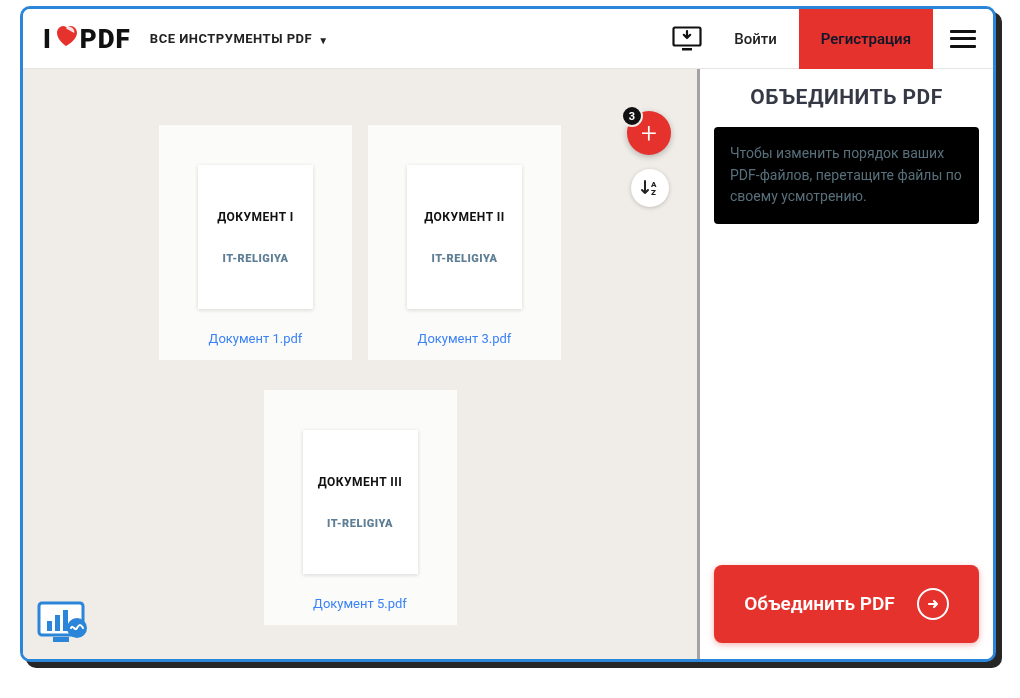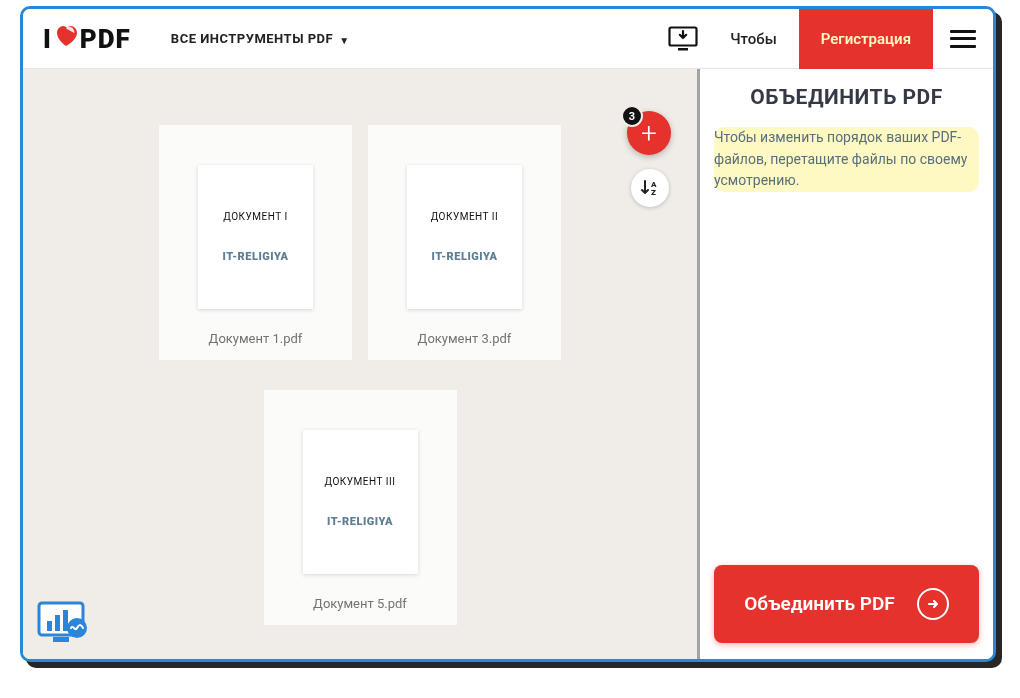--- a/index.html
+++ b/index.html
@@ -25,42 +25,42 @@
     height: 60px;
     background: #fff;
     border-bottom: 1px solid #e6e6e6;
     display: flex;
     align-items: center;
     padding-left: 20px;
   }
   .logo { display: flex; align-items: center; font-weight: 900; font-size: 26px; letter-spacing: 1px; color: #111; }
   .logo-heart { color: #e5322d; margin: 0 2px; font-size: 26px; position: relative; top: -1px;}
   .tools-dd {
-    margin-left: 40px;
+    margin-left: 19px;
     font-size: 13px;
     font-weight: 700;
     color: #222;
     display: flex;
     align-items: flex-end;
     cursor: pointer;
     letter-spacing: .5px;
   }
   .tools-dd .caret { margin-left: 6px; font-size: 10px;}
   .header-spacer { flex: 1; }
   .desktop-icon {
     width: 50px; display:flex; align-items:center; justify-content:center;
     cursor: pointer;
   }
   .login-btn {
     padding: 0 22px; height: 60px; display:flex; align-items:center;
     font-size: 15px; color:#222; cursor:pointer; font-weight:500;
   }
   .register-btn {
     padding: 0 22px; height: 60px; display:flex; align-items:center;
-    font-size: 15px; background:#e5322d; color:#fef9c3; cursor:pointer; font-weight:600;
+    font-size: 15px; background:#e5322d; color:#0f172a; cursor:pointer; font-weight:600;
   }
   .menu-btn {
     width: 60px; height:60px; display:flex; align-items:center; justify-content:center; cursor:pointer;
   }
   .hamburger { width:26px; height:18px; position:relative;}
   .hamburger span{position:absolute;left:0;right:0;height:3px;background:#111;border-radius:1px;}
   .hamburger span:nth-child(1){top:0;}
   .hamburger span:nth-child(2){top:7.5px;}
   .hamburger span:nth-child(3){bottom:0;}
 
@@ -96,23 +96,23 @@
     width: 115px;
     height: 144px;
     background:#fff;
     box-shadow: 0 1px 4px rgba(0,0,0,.15);
     display:flex;
     flex-direction:column;
     align-items:center;
     justify-content:center;
     gap: 28px;
   }
-  .doc-label { font-size: 10px; font-weight:400; letter-spacing:.5px; color:#111;}
+  .doc-label { font-size: 12px; font-weight:700; letter-spacing:.5px; color:#111;}
   .brand-label { font-size: 11px; font-weight:900; letter-spacing:.5px; color:#5d7e94;}
-  .file-name { margin-top: 22px; font-size: 13px; color:#737373;}
+  .file-name { margin-top: 22px; font-size: 13px; color:#3b82f6;}
   .file-card.row2 { }
 
   
   .add-btn {
     position:absolute;
     top: 42px; right: 26px;
     width: 44px; height:44px; border-radius:50%;
     background:#e5322d;
     display:flex; align-items:center; justify-content:center;
     color:#fff; font-size:28px; font-weight:300;
@@ -157,25 +157,26 @@
   }
   .sidebar-title{
     text-align:center;
     font-size:21px;
     font-weight:700;
     color:#343945;
     letter-spacing:.5px;
     margin-bottom:18px;
   }
   .info-box{
-    background:#fef9c3;
+    background:#000000;
     color:#58707c;
     font-size:14px;
     line-height:1.55;
-    border-radius:10px;
+    padding:16px;
+    border-radius:4px;
   }
   .sidebar-spacer{flex:1;}
   .merge-btn{
     background:#e5322d;
     color:#fff;
     border-radius:8px;
     height:78px;
     display:flex;
     align-items:center;
     justify-content:center;
@@ -217,21 +218,21 @@
       <span class="caret">▼</span>
     </div>
     <div class="header-spacer"></div>
     <div class="desktop-icon">
       <svg width="30" height="26" viewBox="0 0 30 26">
           <rect x="1.5" y="1.5" width="27" height="18" rx="1.5" fill="none" stroke="#111" stroke-width="2.2"></rect>
           <rect x="10" y="22" width="10" height="2.5" fill="#111"></rect>
           <path d="M15 5v7m0 0l-3.2-3.2M15 12l3.2-3.2" stroke="#111" stroke-width="2.2" fill="none" stroke-linecap="round" stroke-linejoin="round"></path>
         </svg>
     </div>
-    <div class="login-btn">Чтобы</div>
+    <div class="login-btn">Войти</div>
     <div class="register-btn">Регистрация</div>
     <div class="menu-btn">
       <div class="hamburger">
           <span></span>
           <span></span>
           <span></span>
         </div>
     </div>
   </div>
 

